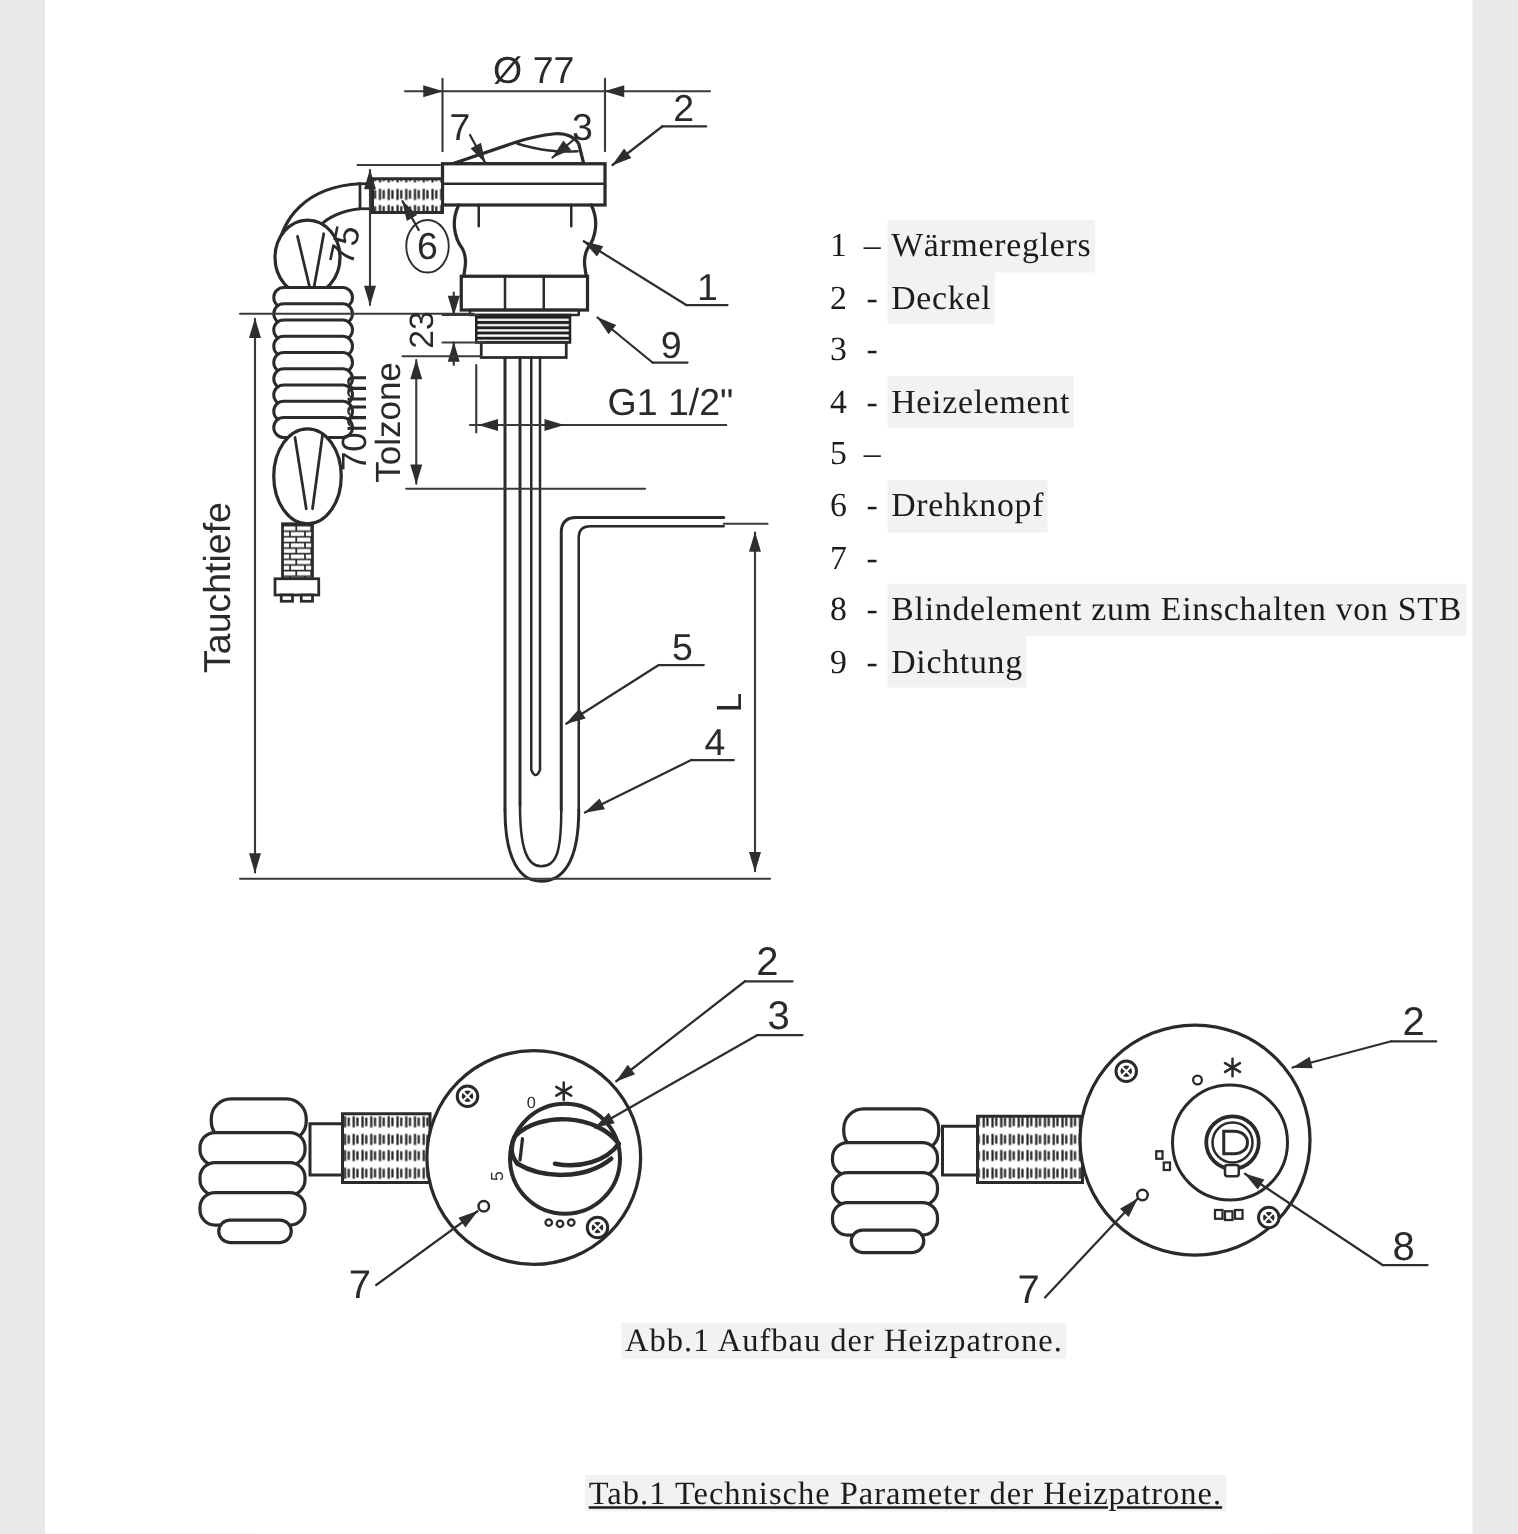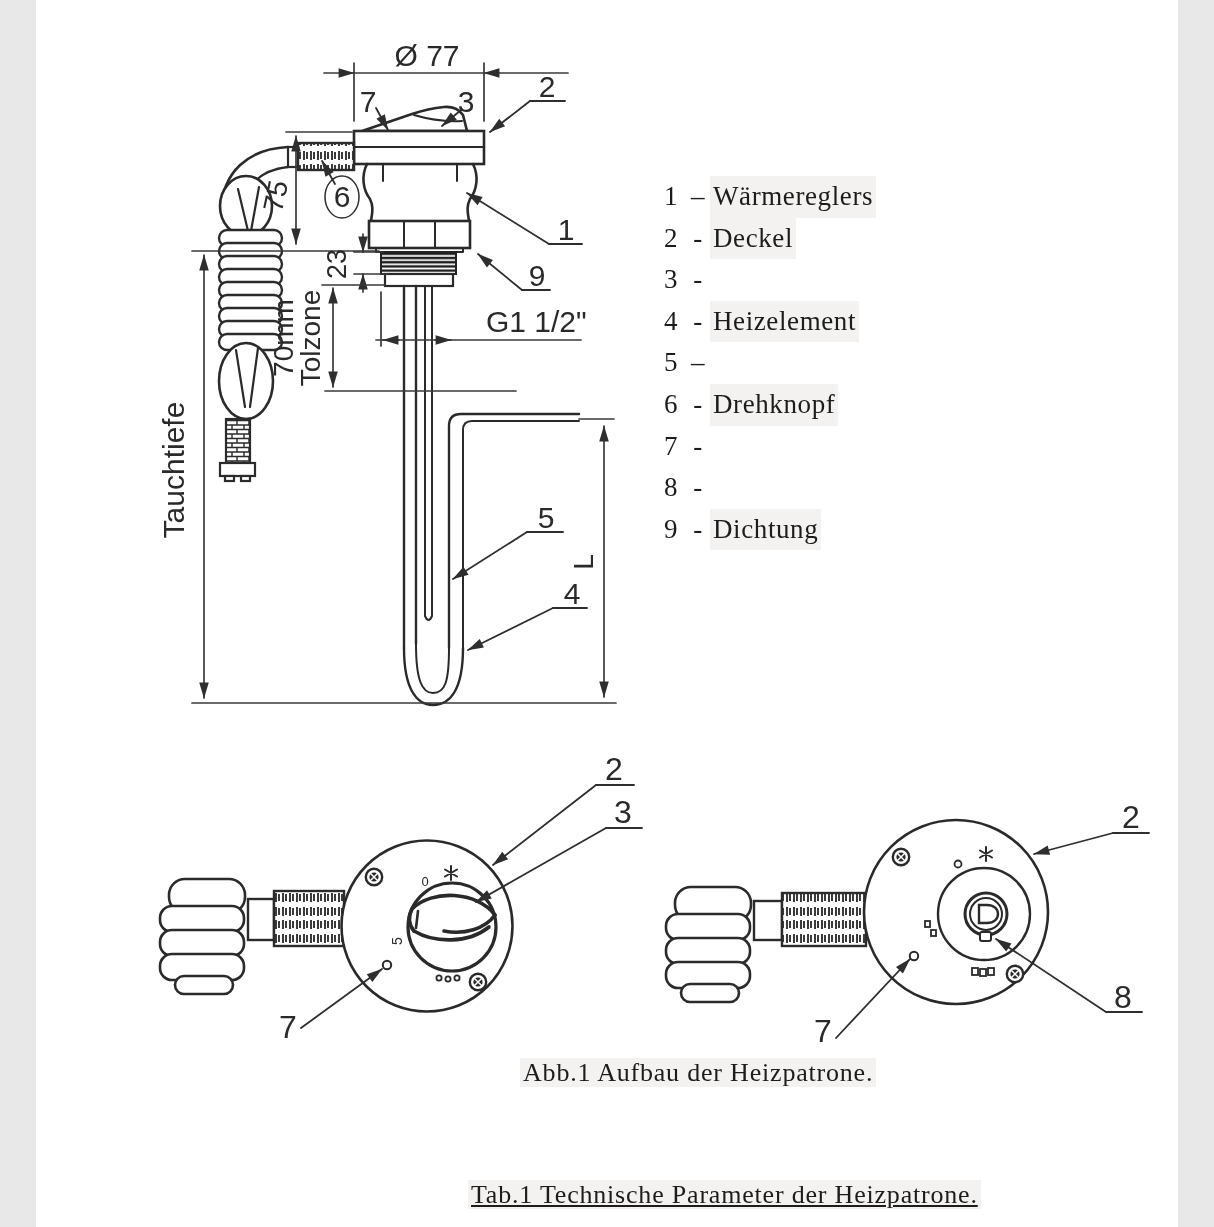--- a/index.html
+++ b/index.html
@@ -14,21 +14,21 @@
     font-size:27px;letter-spacing:.6px;color:#1c1c1c;
   }
   .legend-row{height:41.6px;display:flex;align-items:baseline;line-height:41.6px;white-space:nowrap;}
   .legend-row .num{display:inline-block;min-width:22px;}
   .legend-row .sep{display:inline-block;min-width:24px;text-align:center;}
   .legend-row .lbl{background:rgba(234,232,227,.55);padding:0 3px;}
   .caption{
     position:absolute;font-size:26px;letter-spacing:.8px;color:#1c1c1c;white-space:nowrap;
   }
   .caption span{background:rgba(234,232,227,.55);padding:0 3px;}
-  .cap-fig{left:484px;top:1058px;text-align:right;}
+  .cap-fig{left:461px;top:1058px;text-align:right;}
   .cap-tab{left:432px;top:1180px;text-decoration:underline;}
 </style>
 </head>
 <body>
 
 <div class="page">
 
 <svg width="1214" height="1227" viewBox="0 0 1214 1227">
   <defs>
     <marker id="ah" viewBox="0 0 16 10" refX="15" refY="5" markerWidth="17" markerHeight="11" orient="auto-start-reverse" markerUnits="userSpaceOnUse">
@@ -326,20 +326,21 @@
       <span class="sep">-</span>
       <span class="lbl">Drehknopf</span>
     </div>
     <div class="legend-row">
       <span class="num">7</span>
       <span class="sep">-</span>
     </div>
     <div class="legend-row">
       <span class="num">8</span>
       <span class="sep">-</span>
+      <span class="lbl">Blindelement zum Einschalten von STB</span>
     </div>
     <div class="legend-row">
       <span class="num">9</span>
       <span class="sep">-</span>
       <span class="lbl">Dichtung</span>
     </div>
   </div>
 
   <div class="caption cap-fig">
     <span>Abb.1 Aufbau der Heizpatrone.</span>

